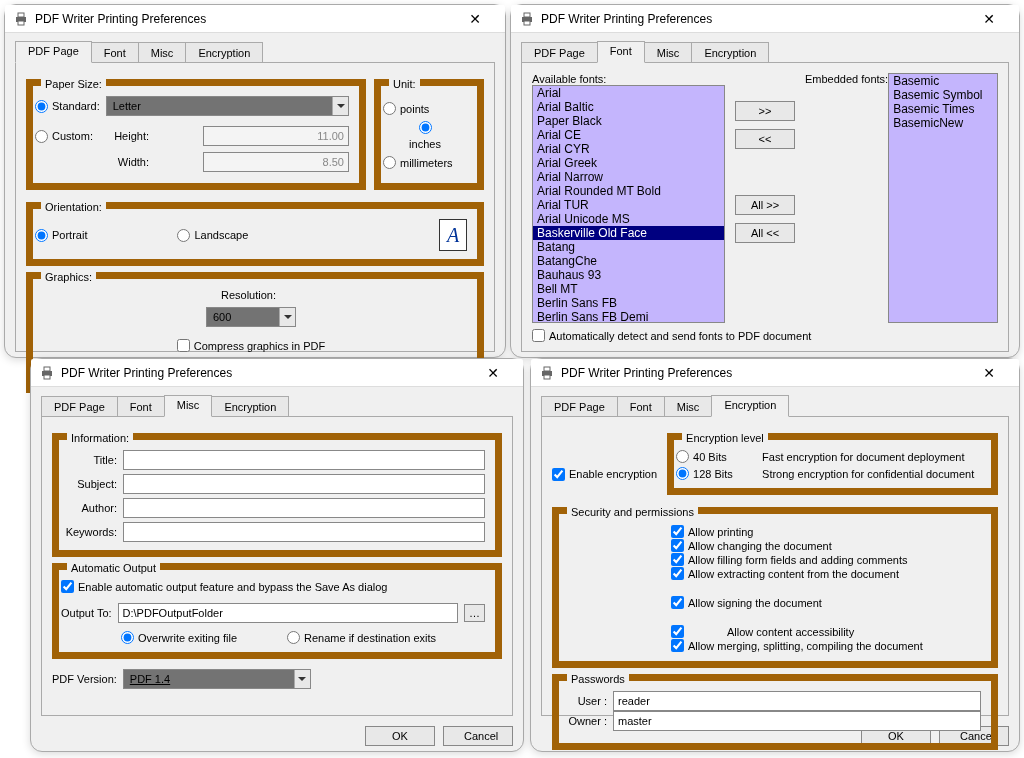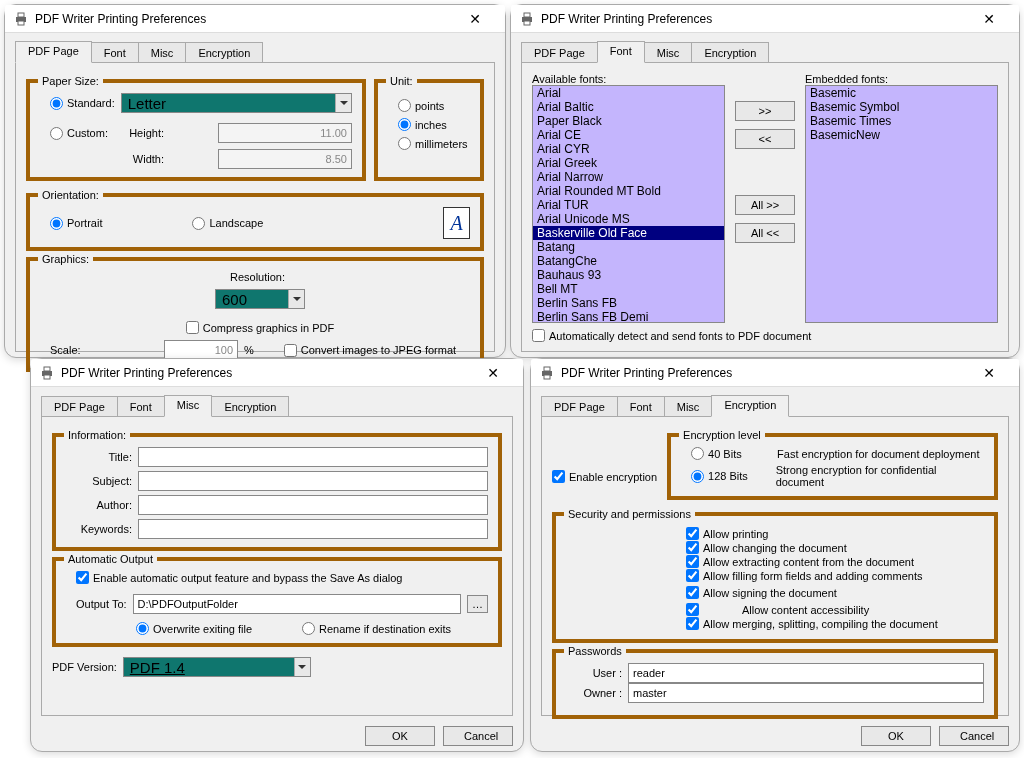--- a/index.html
+++ b/index.html
@@ -15,28 +15,28 @@
 .titlebar .icon { width: 16px; height: 16px; margin-right: 6px; }
 .titlebar .title { font-size: 12px; flex: 1; }
 .titlebar .close { width: 44px; height: 20px; display: flex; align-items: center; justify-content: center; cursor: default; font-size: 14px; }
 
 .tabbar { display: flex; padding: 8px 10px 0 10px; }
 .tab { border: 1px solid #aaa; border-bottom: none; padding: 3px 12px; background: #f0f0f0; font-size: 11px; cursor: default; margin-right: -1px; }
 .tab.active { background: #f0f0f0; position: relative; z-index: 2; border-bottom: 1px solid #f0f0f0; margin-bottom: -1px; }
 .tab.inactive { background: #e8e8e8; padding-top: 4px; margin-top: 1px; }
 .tabcontent { border: 1px solid #aaa; margin: 0 10px 10px 10px; padding: 10px; background: #f0f0f0; position: relative; }
 
-.groupbox { border: 4px solid #a16207; margin: 6px 0; padding: 10px 10px 8px 20px; position: relative; }
+.groupbox { border: 7px solid #a16207; margin: 6px 0; padding: 10px 10px 8px 2px; position: relative; }
 .groupbox > .legend { position: absolute; top: -8px; left: 8px; background: #f0f0f0; padding: 0 4px; font-size: 11px; }
 
 .radio, .check { display: inline-flex; align-items: center; gap: 4px; font-size: 11px; cursor: default; }
 .radio input, .check input { margin: 0; }
 label { cursor: default; }
 
-.combo { display: inline-flex; align-items: center; border: 1px solid #888; background: #0f766e; height: 20px; font-size: 15px; }
+.combo { display: inline-flex; align-items: center; border: 1px solid #888; background: #737373; height: 20px; font-size: 11px; }
 .combo .txt { padding: 0 6px; flex: 1; }
 .combo .arrow { width: 16px; height: 18px; background: #e8e8e8; border-left: 1px solid #aaa; display: flex; align-items: center; justify-content: center; }
 .combo .arrow::after { content: ""; border-left: 4px solid transparent; border-right: 4px solid transparent; border-top: 4px solid #333; }
 
 .textbox { border: 1px solid #888; background: #fff; height: 20px; font-size: 11px; padding: 0 4px; display: inline-flex; align-items: center; }
 .textbox.right { justify-content: flex-end; color: #888; margin-left: 48px; }
 .textbox.readonly { background: #f4f4f4; }
 
 .btn { border: 1px solid #888; background: #e8e8e8; padding: 3px 20px; font-size: 11px; cursor: default; }
 .btn.small { padding: 3px 14px; }
@@ -102,21 +102,21 @@
           <span class="form-label" style="width:46px;">Width:</span>
           <span class="textbox right readonly" style="flex:1;">8.50</span>
         </div>
       </div>
       <div class="groupbox" style="width:110px;">
         <span class="legend">Unit:</span>
         <label class="radio" style="display:flex;margin:6px 0;">
             <input type="radio" style="">
             <span>points</span>
           </label>
-        <label class="radio" style="display:flex;margin:6px 0;">
+        <label class="radio" style="display:flex;margin:6px 0;flex-direction:column;">
             <input type="radio" checked="" style="">
             <span>inches</span>
           </label>
         <label class="radio" style="display:flex;margin:6px 0;">
             <input type="radio" style="">
             <span>millimeters</span>
           </label>
       </div>
     </div>
     <div class="groupbox">
@@ -202,21 +202,21 @@
             <div class="item">Berlin Sans FB Demi</div>
           </div>
       </div>
       <div style="display:flex; flex-direction:column; gap:8px; justify-content:flex-start; padding-top:28px; width:60px;">
         <button class="btn small">&gt;&gt;</button>
         <button class="btn small">&lt;&lt;</button>
         <div style="height:30px;"></div>
         <button class="btn small">All &gt;&gt;</button>
         <button class="btn small">All &lt;&lt;</button>
       </div>
-      <div style="flex:1; display:flex; flex-direction:column;">
+      <div style="flex:1; display:flex; flex-direction:row;">
         <span>Embedded fonts:</span>
         <div class="listbox" id="embedded-fonts" style="flex:1;overflow-y:auto;">
             <div class="item">Basemic</div>
             <div class="item">Basemic Symbol</div>
             <div class="item">Basemic Times</div>
             <div class="item">BasemicNew</div>
           </div>
       </div>
     </div>
     <label class="check" style="margin-top:6px;">
@@ -344,27 +344,27 @@
         <label class="check" style="display:flex;margin:1px 0;">
             <input type="checkbox" checked="" style="">
             <span>Allow printing</span>
           </label>
         <label class="check" style="display:flex;margin:1px 0;">
             <input type="checkbox" checked="" style="">
             <span>Allow changing the document</span>
           </label>
         <label class="check" style="display:flex;margin:1px 0;">
             <input type="checkbox" checked="" style="">
+            <span>Allow filling form fields and adding comments</span>
+          </label>
+        <label class="check" style="display:flex;margin:1px 0;">
+            <input type="checkbox" checked="" style="">
             <span>Allow extracting content from the document</span>
           </label>
-        <label class="check" style="display:flex;margin:1px 0;">
-            <input type="checkbox" checked="" style="">
-            <span>Allow filling form fields and adding comments</span>
-          </label>
-        <label class="check" style="display:flex;margin:4px 0;">
+        <label class="check" style="display:flex;margin:16px 0;">
             <input type="checkbox" checked="" style="">
             <span>Allow signing the document</span>
           </label>
         <label class="check" style="display:flex;margin:1px 0;gap:43px;">
             <input type="checkbox" checked="" style="">
             <span>Allow content accessibility</span>
           </label>
         <label class="check" style="display:flex;margin:1px 0;">
             <input type="checkbox" checked="" style="">
             <span>Allow merging, splitting, compiling the document</span>

